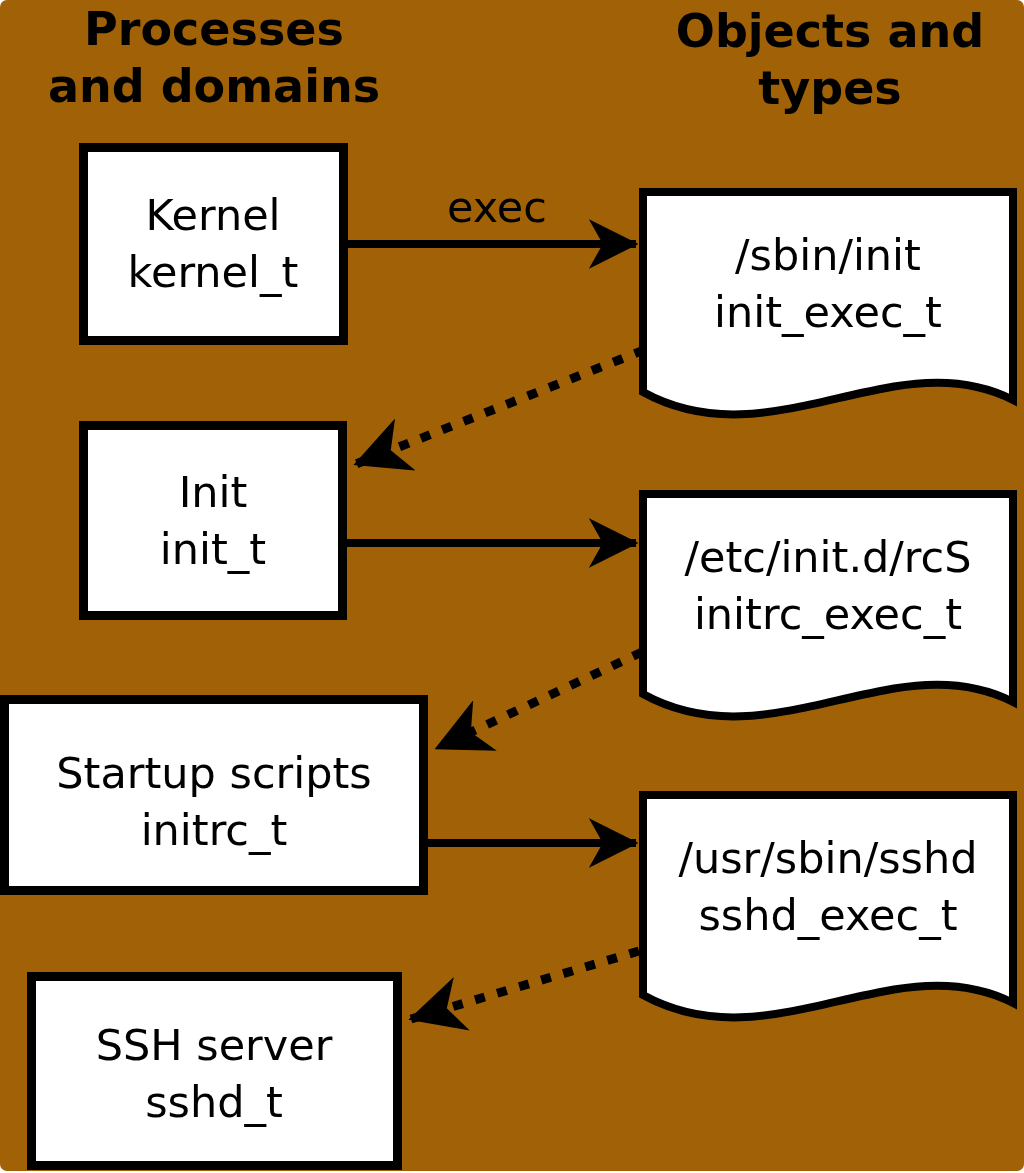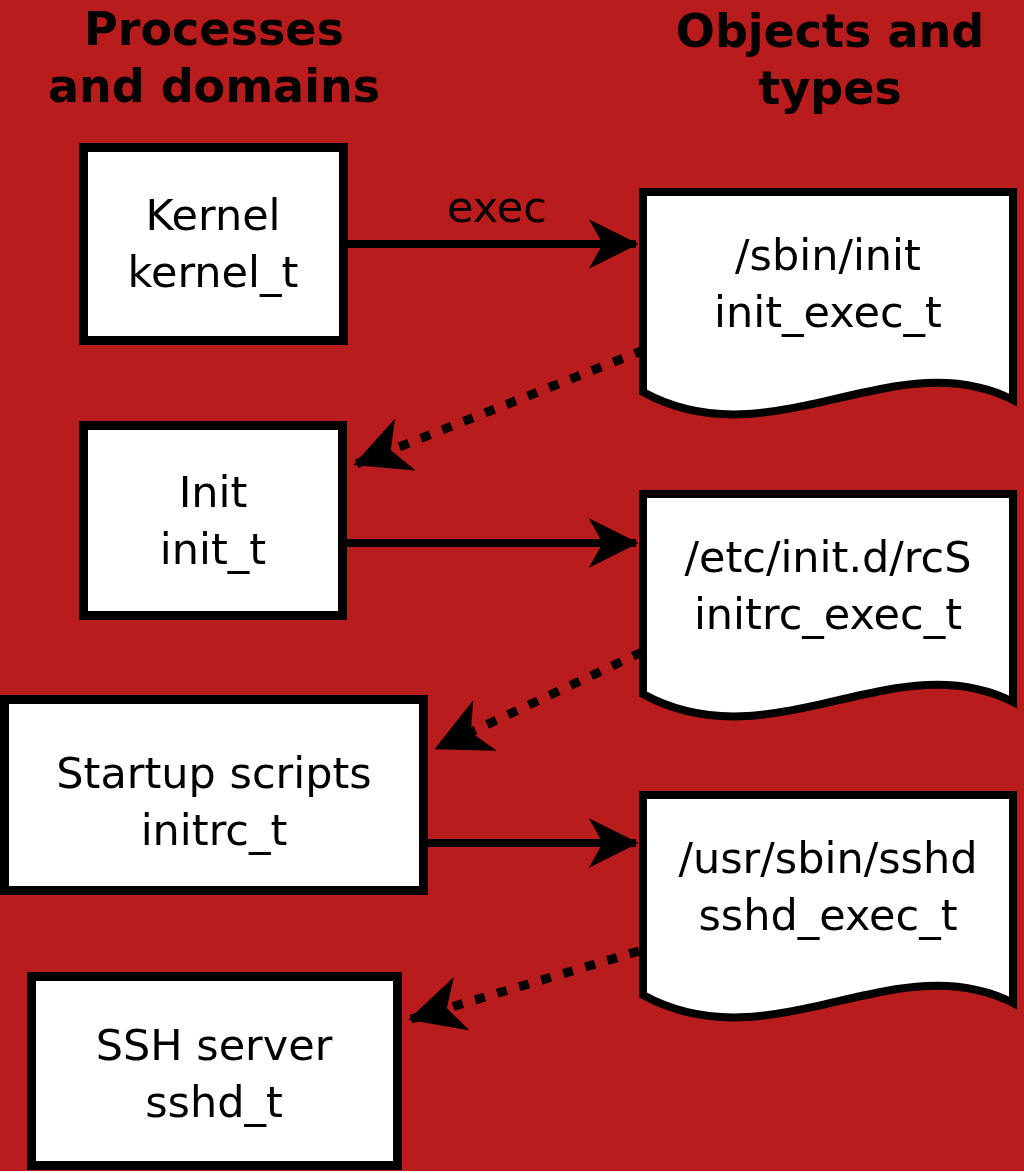--- a/index.html
+++ b/index.html
@@ -4,22 +4,23 @@
 <style>
   html, body {
     margin: 0;
     padding: 0;
     background: #ffffff;
   }
   .canvas {
     position: relative;
     width: 1024px;
     height: 1171px;
-    background: #b91c1c;
+    background: #a16207;
     overflow: hidden;
+    border-radius: 7px;
   }
   svg {
     display: block;
     width: 1024px;
     height: 1173px;
   }
   text {
     font-family: "DejaVu Sans", "Liberation Sans", sans-serif;
     fill: #000000;
   }

